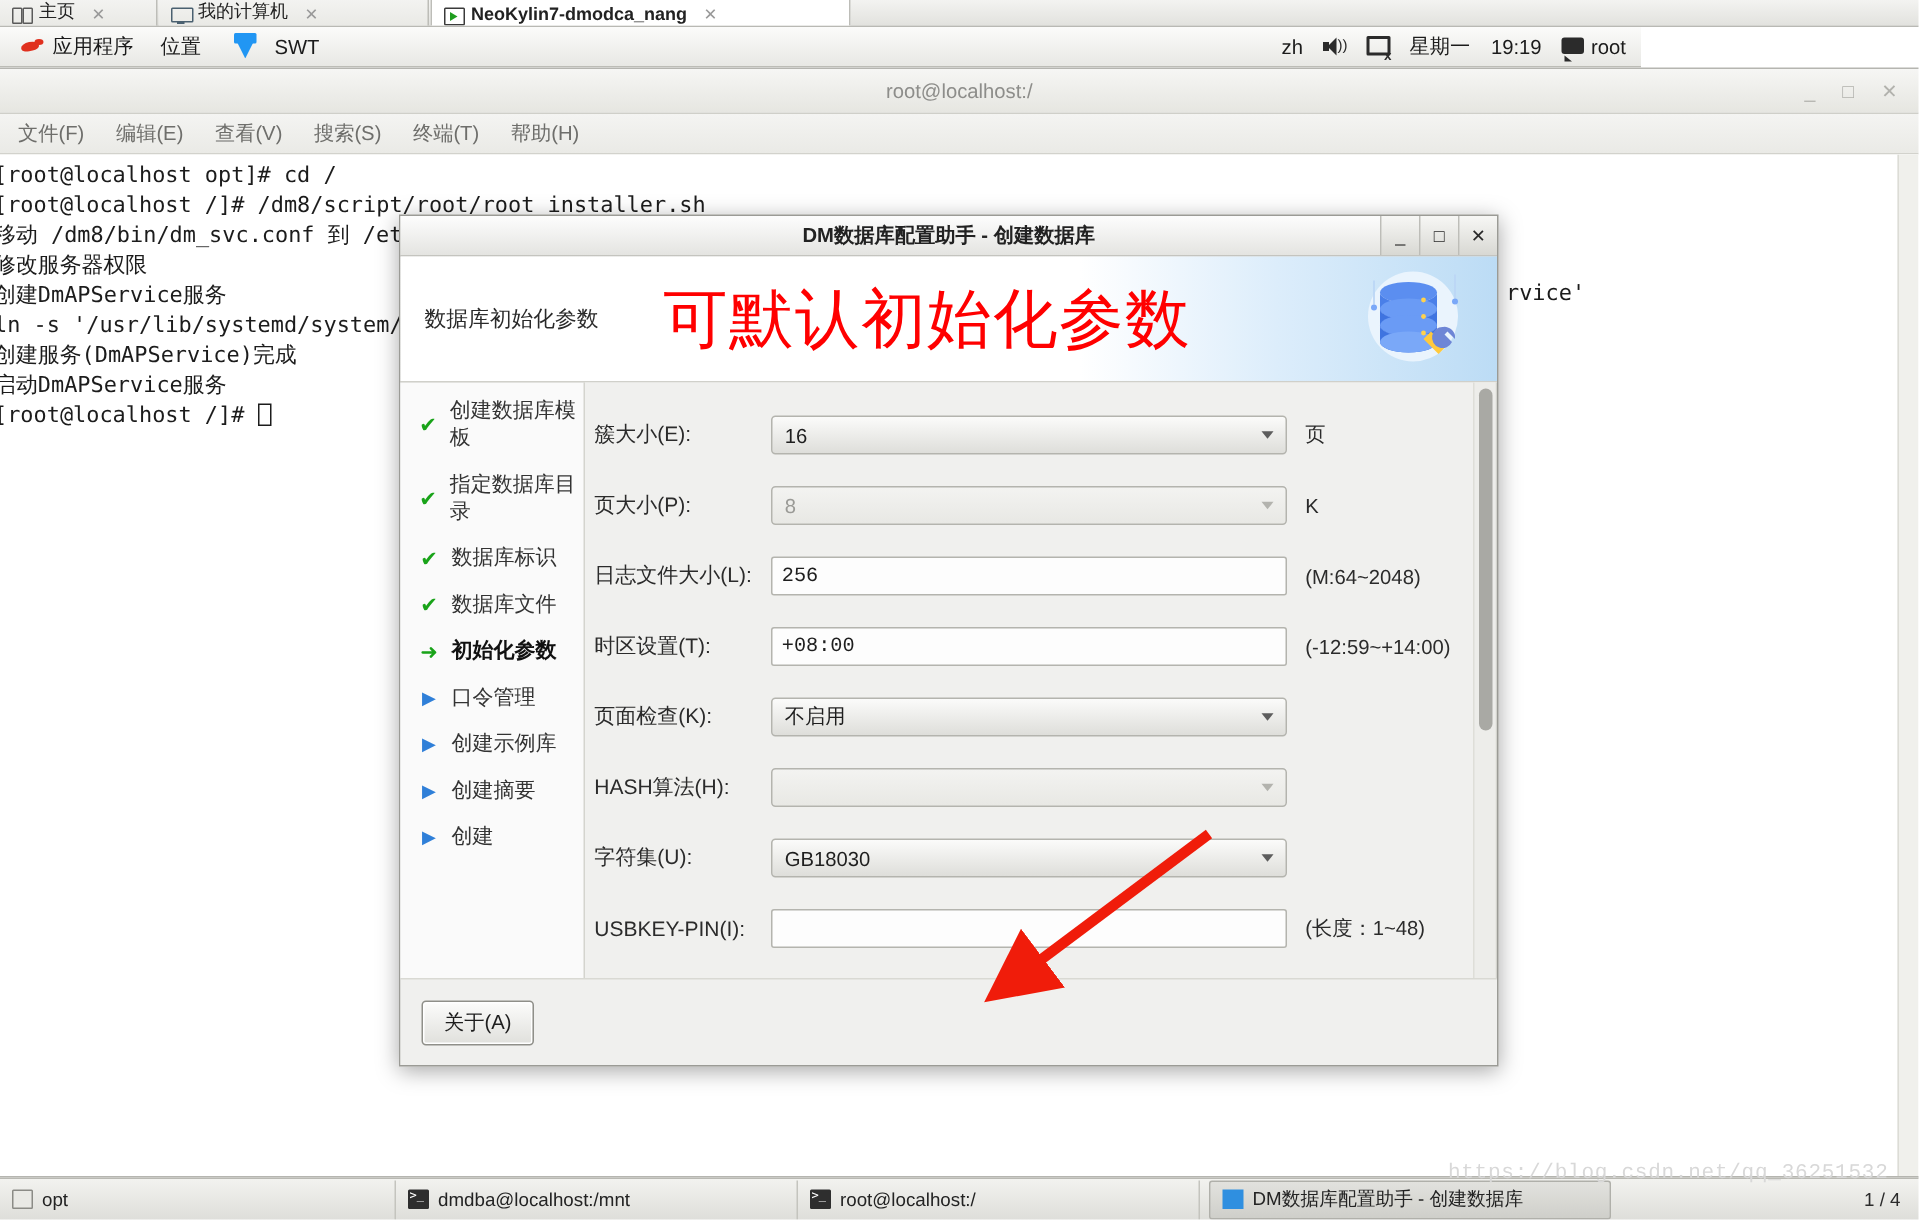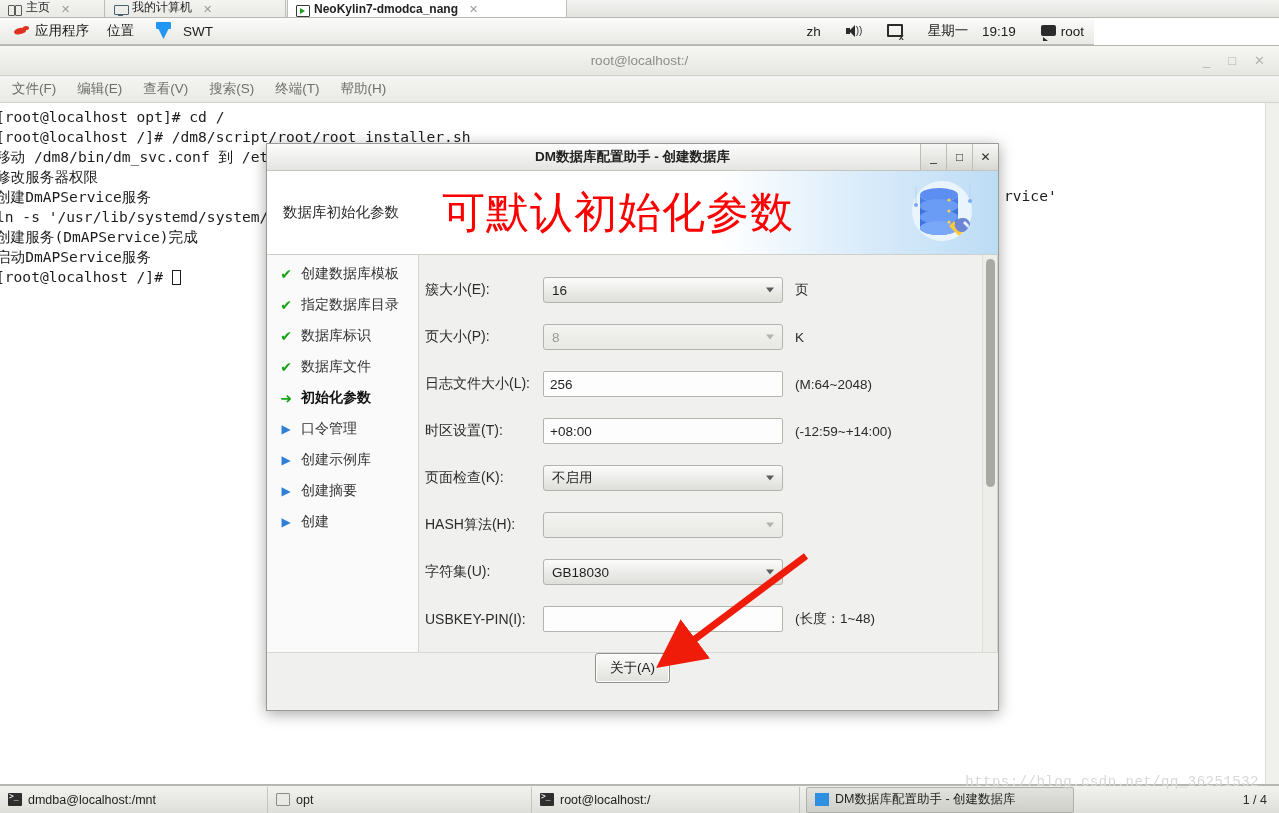--- a/index.html
+++ b/index.html
@@ -93,21 +93,21 @@
   }
   #swt-glyph::after {
     content:""; position:absolute; left:5px; top:10px; width:11px; height:11px;
     background:#2196f3;
     clip-path: polygon(0 0, 100% 0, 50% 100%);
   }
   #panel-right {
     margin-left: auto; display: flex; align-items: center; gap: 13px;
     padding-right: 10px; font-size: 13.5px;
   }
-  .pr-item { display:flex; align-items:center; gap:5px;margin-left:12px; }
+  .pr-item { display:flex; align-items:center; gap:5px; }
   .icon-speaker { width:15px; height:14px; position:relative; display:inline-block; }
   .icon-speaker::before {
     content:""; position:absolute; left:0; top:4px; width:4px; height:6px; background:#2b2b2b;
   }
   .icon-speaker::after {
     content:""; position:absolute; left:3px; top:1px; width:0; height:0;
     border-top:6px solid transparent; border-bottom:6px solid transparent; border-right:6px solid #2b2b2b;
   }
   .spk-waves { position:absolute; left:10px; top:2px; font-size:10px; color:#2b2b2b; line-height:10px; }
   .icon-netoff { width:17px; height:15px; position:relative; display:inline-block; }
@@ -245,21 +245,21 @@
   #dm-form {
     padding: 12px 30px 0 6px;
     display:flex; flex-direction:column; gap:1px;
   }
   .frow {
     display:flex; align-items:center; height:46px;
   }
   .flabel {
     width:118px; font-size:14px; color:#2b2b2b; white-space:nowrap;
   }
-  .fctl { width: 240px; height:26px; }
+  .fctl { width: 344px; height:26px; }
   select.fctl, .fakeselect {
     -webkit-appearance:none; appearance:none;
     background: linear-gradient(#fbfbfa, #dedeDA);
     border:1px solid #b4b4ae; border-radius:3px;
     font-size:13.5px; color:#1e1e1e;
     padding: 0 22px 0 8px;
     display:flex; align-items:center;
     position:relative;
   }
   .fakeselect .caret {
@@ -267,38 +267,37 @@
     width:0;height:0;border-left:4px solid transparent;border-right:4px solid transparent;
     border-top:5px solid #5d5d5d;
   }
   .fakeselect.disabled {
     background: linear-gradient(#f3f3f1,#e8e8e4); color:#9a9a96;
   }
   .fakeselect.disabled .caret { border-top-color:#b3b3ae; }
   input.fctl {
     background:#fdfdfd; border:1px solid #b4b4ae; border-radius:2px;
     font-size:13.5px; color:#1e1e1e; padding:0 6px;
-    font-family: Liberation Sans, sans-serif;
+    font-family: Liberation Mono, monospace;
   }
   .fsuffix { font-size:13.5px; color:#2b2b2b; margin-left:12px; white-space:nowrap; }
 
   #dm-form-scroll {
     position:absolute; right:0px; top:0; width:15px; height:100%;
     background:#ededea; border-left:1px solid #dedeD8;
   }
   #dm-form-thumb {
     position:absolute; left:3px; top:4px; width:9px; height:228px;
     background:#a9a9a4; border-radius:5px;
   }
 
   #dm-footer {
     height:58px; background:#f0f0ee; border-top:1px solid #d9d9d3;
     display:flex; align-items:center; padding:0 14px;
     position:relative;
-    flex-direction:column;
   }
   .btn {
     height:30px; min-width:76px; padding:0 14px;
     background: linear-gradient(#fcfcfb,#e0e0dc);
     border:1px solid #aeaea8; border-radius:3px;
     font-size:13.5px; color:#1e1e1e; cursor:default;
     display:flex; align-items:center; justify-content:center;
     font-family: "Liberation Sans", sans-serif;
   }
   #btn-about { min-width:62px; }
@@ -584,28 +583,28 @@
 <svg id="red-arrow">
   <defs>
     <marker id="ah" markerWidth="7" markerHeight="7" refX="2.2" refY="3.5" orient="auto">
       <path d="M0,0 L7,3.5 L0,7 z" fill="#f01c0a"></path>
     </marker>
   </defs>
   <line x1="806" y1="556" x2="683" y2="648" stroke="#f01c0a" stroke-width="7" marker-end="url(#ah)"></line>
 </svg>
 
 <div id="bottom-bar">
+  <div class="taskbtn" style="width:264px;">
+    <span class="ticon folder"></span>
+    <span>opt</span>
+  </div>
   <div class="taskbtn" style="width:268px;">
     <span class="ticon term"></span>
     <span>dmdba@localhost:/mnt</span>
   </div>
-  <div class="taskbtn" style="width:264px;">
-    <span class="ticon folder"></span>
-    <span>opt</span>
-  </div>
   <div class="taskbtn" style="width:268px;">
     <span class="ticon term"></span>
     <span>root@localhost:/</span>
   </div>
   <div class="taskbtn active" style="width:268px; margin-left:6px;">
     <span class="ticon dm"></span>
     <span>DM数据库配置助手 - 创建数据库</span>
   </div>
   <div id="task-pager">1 / 4</div>
 </div>

